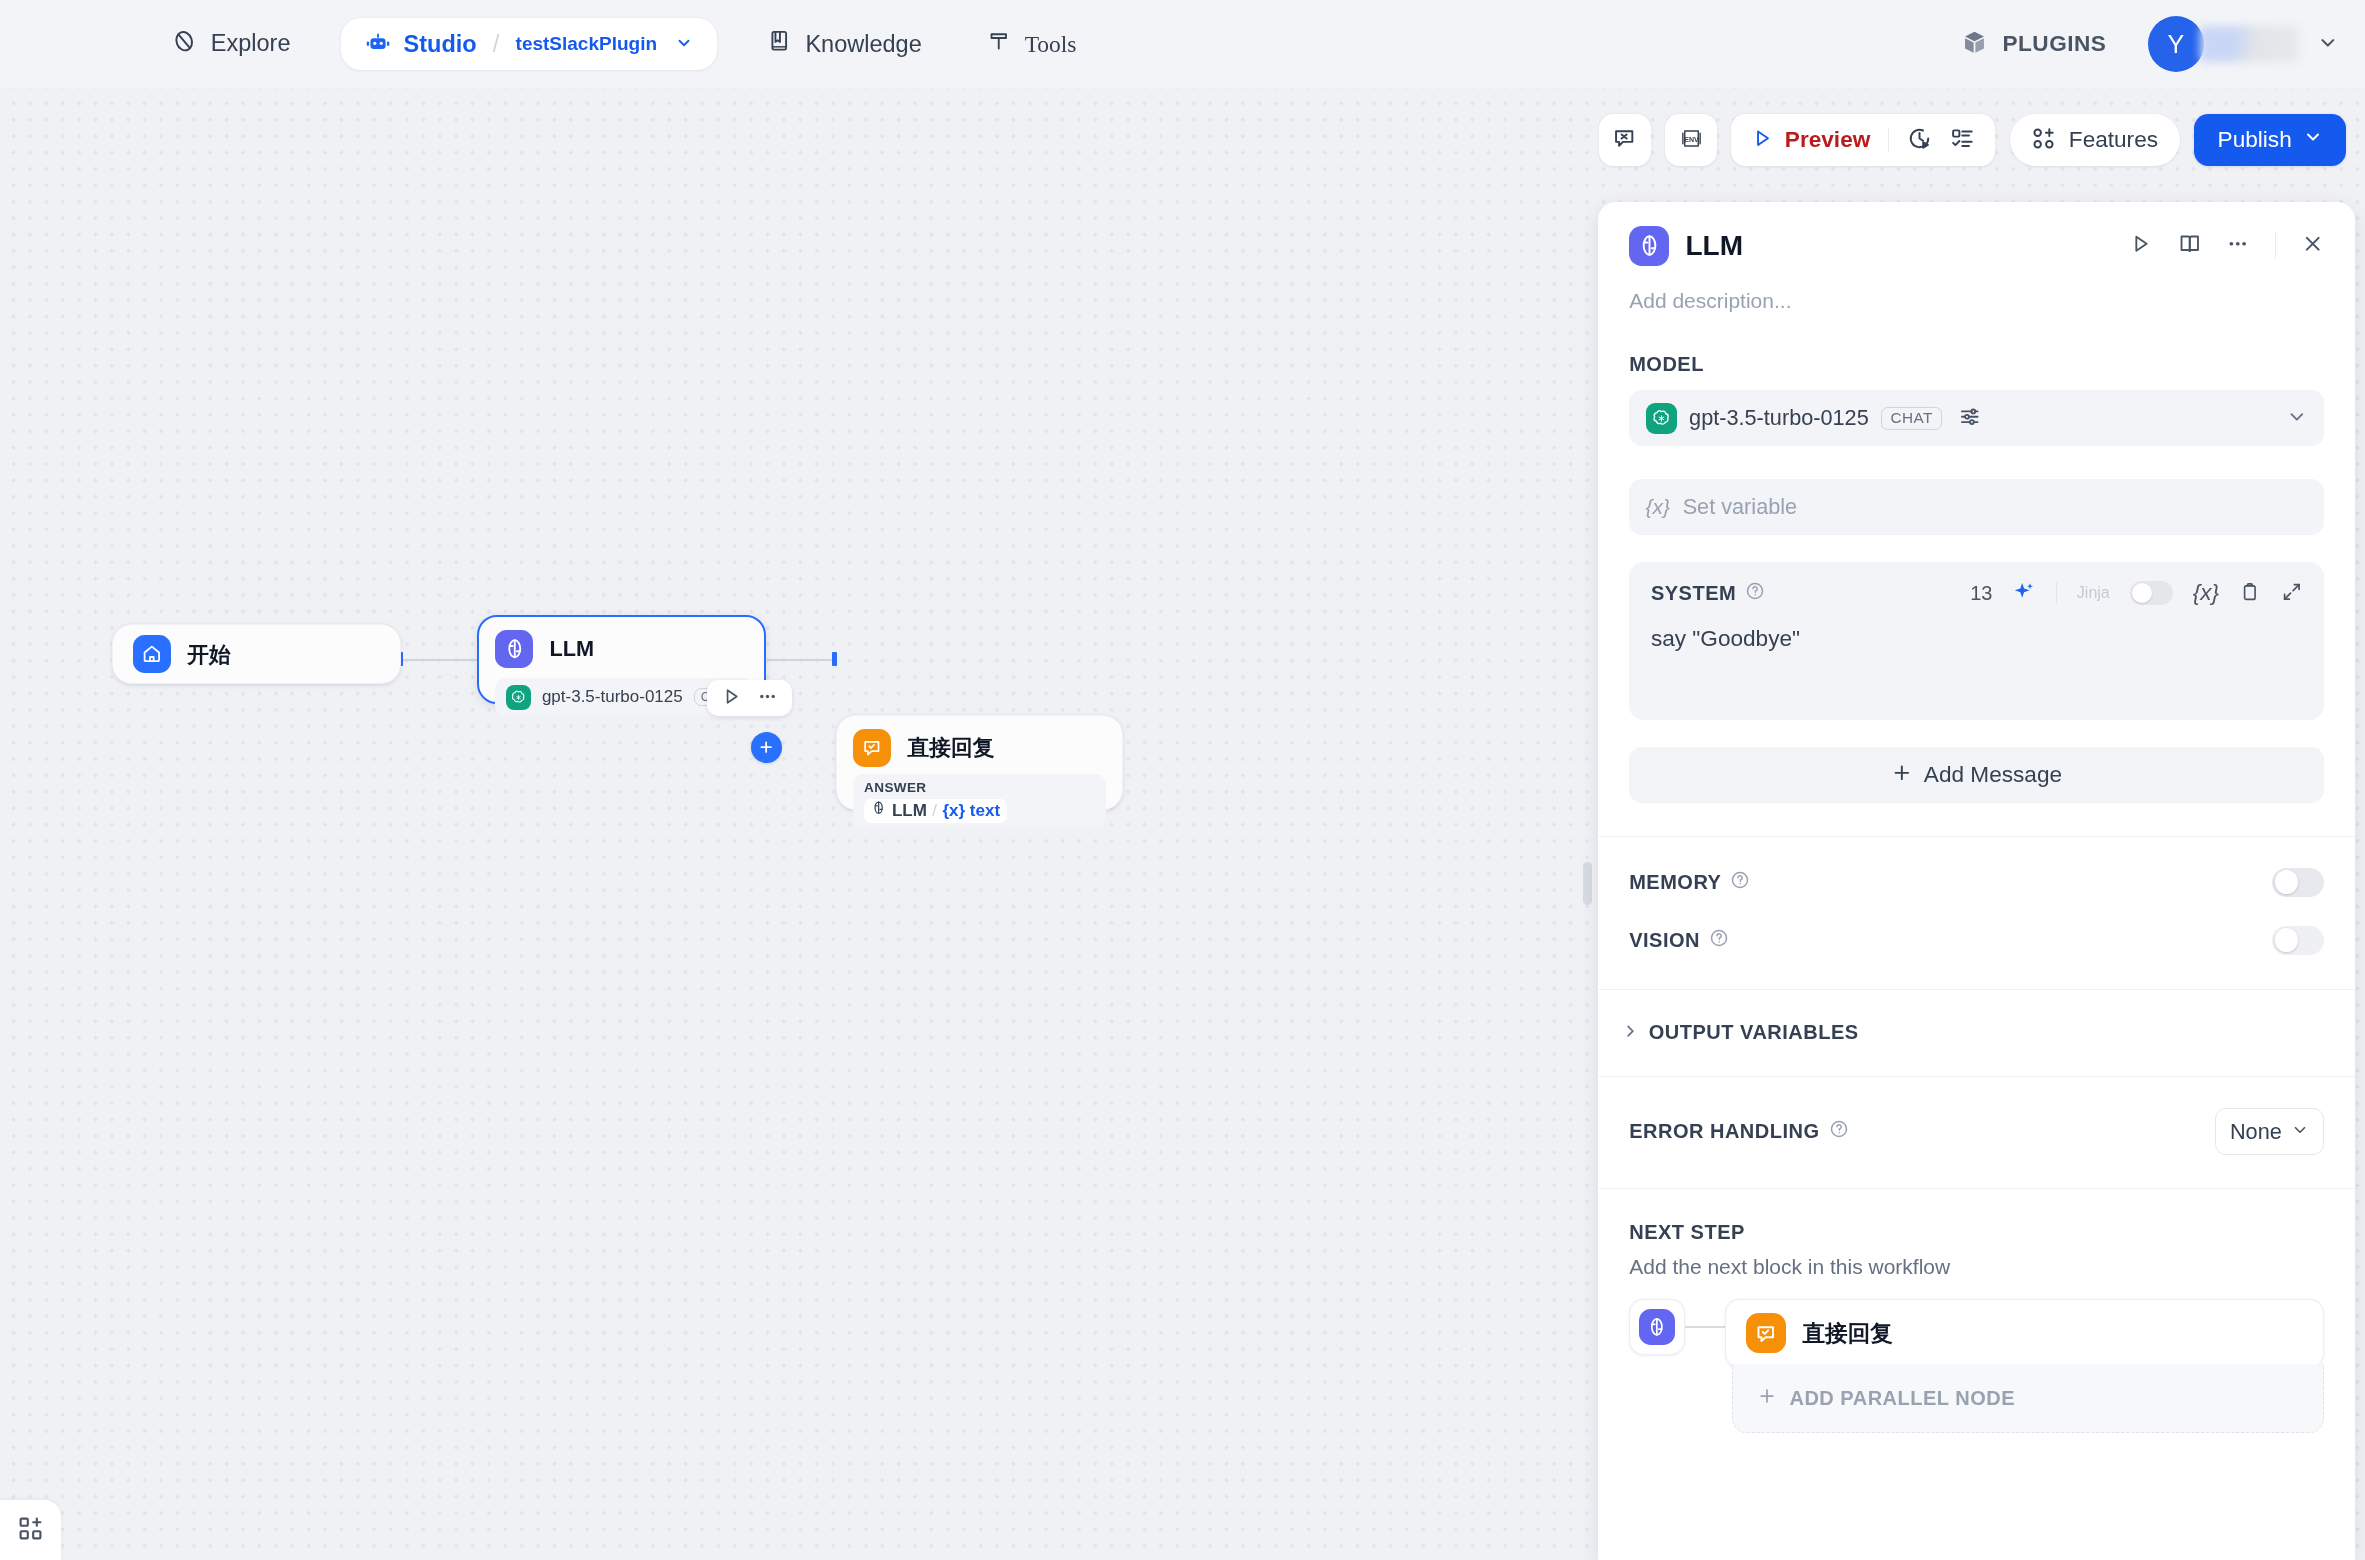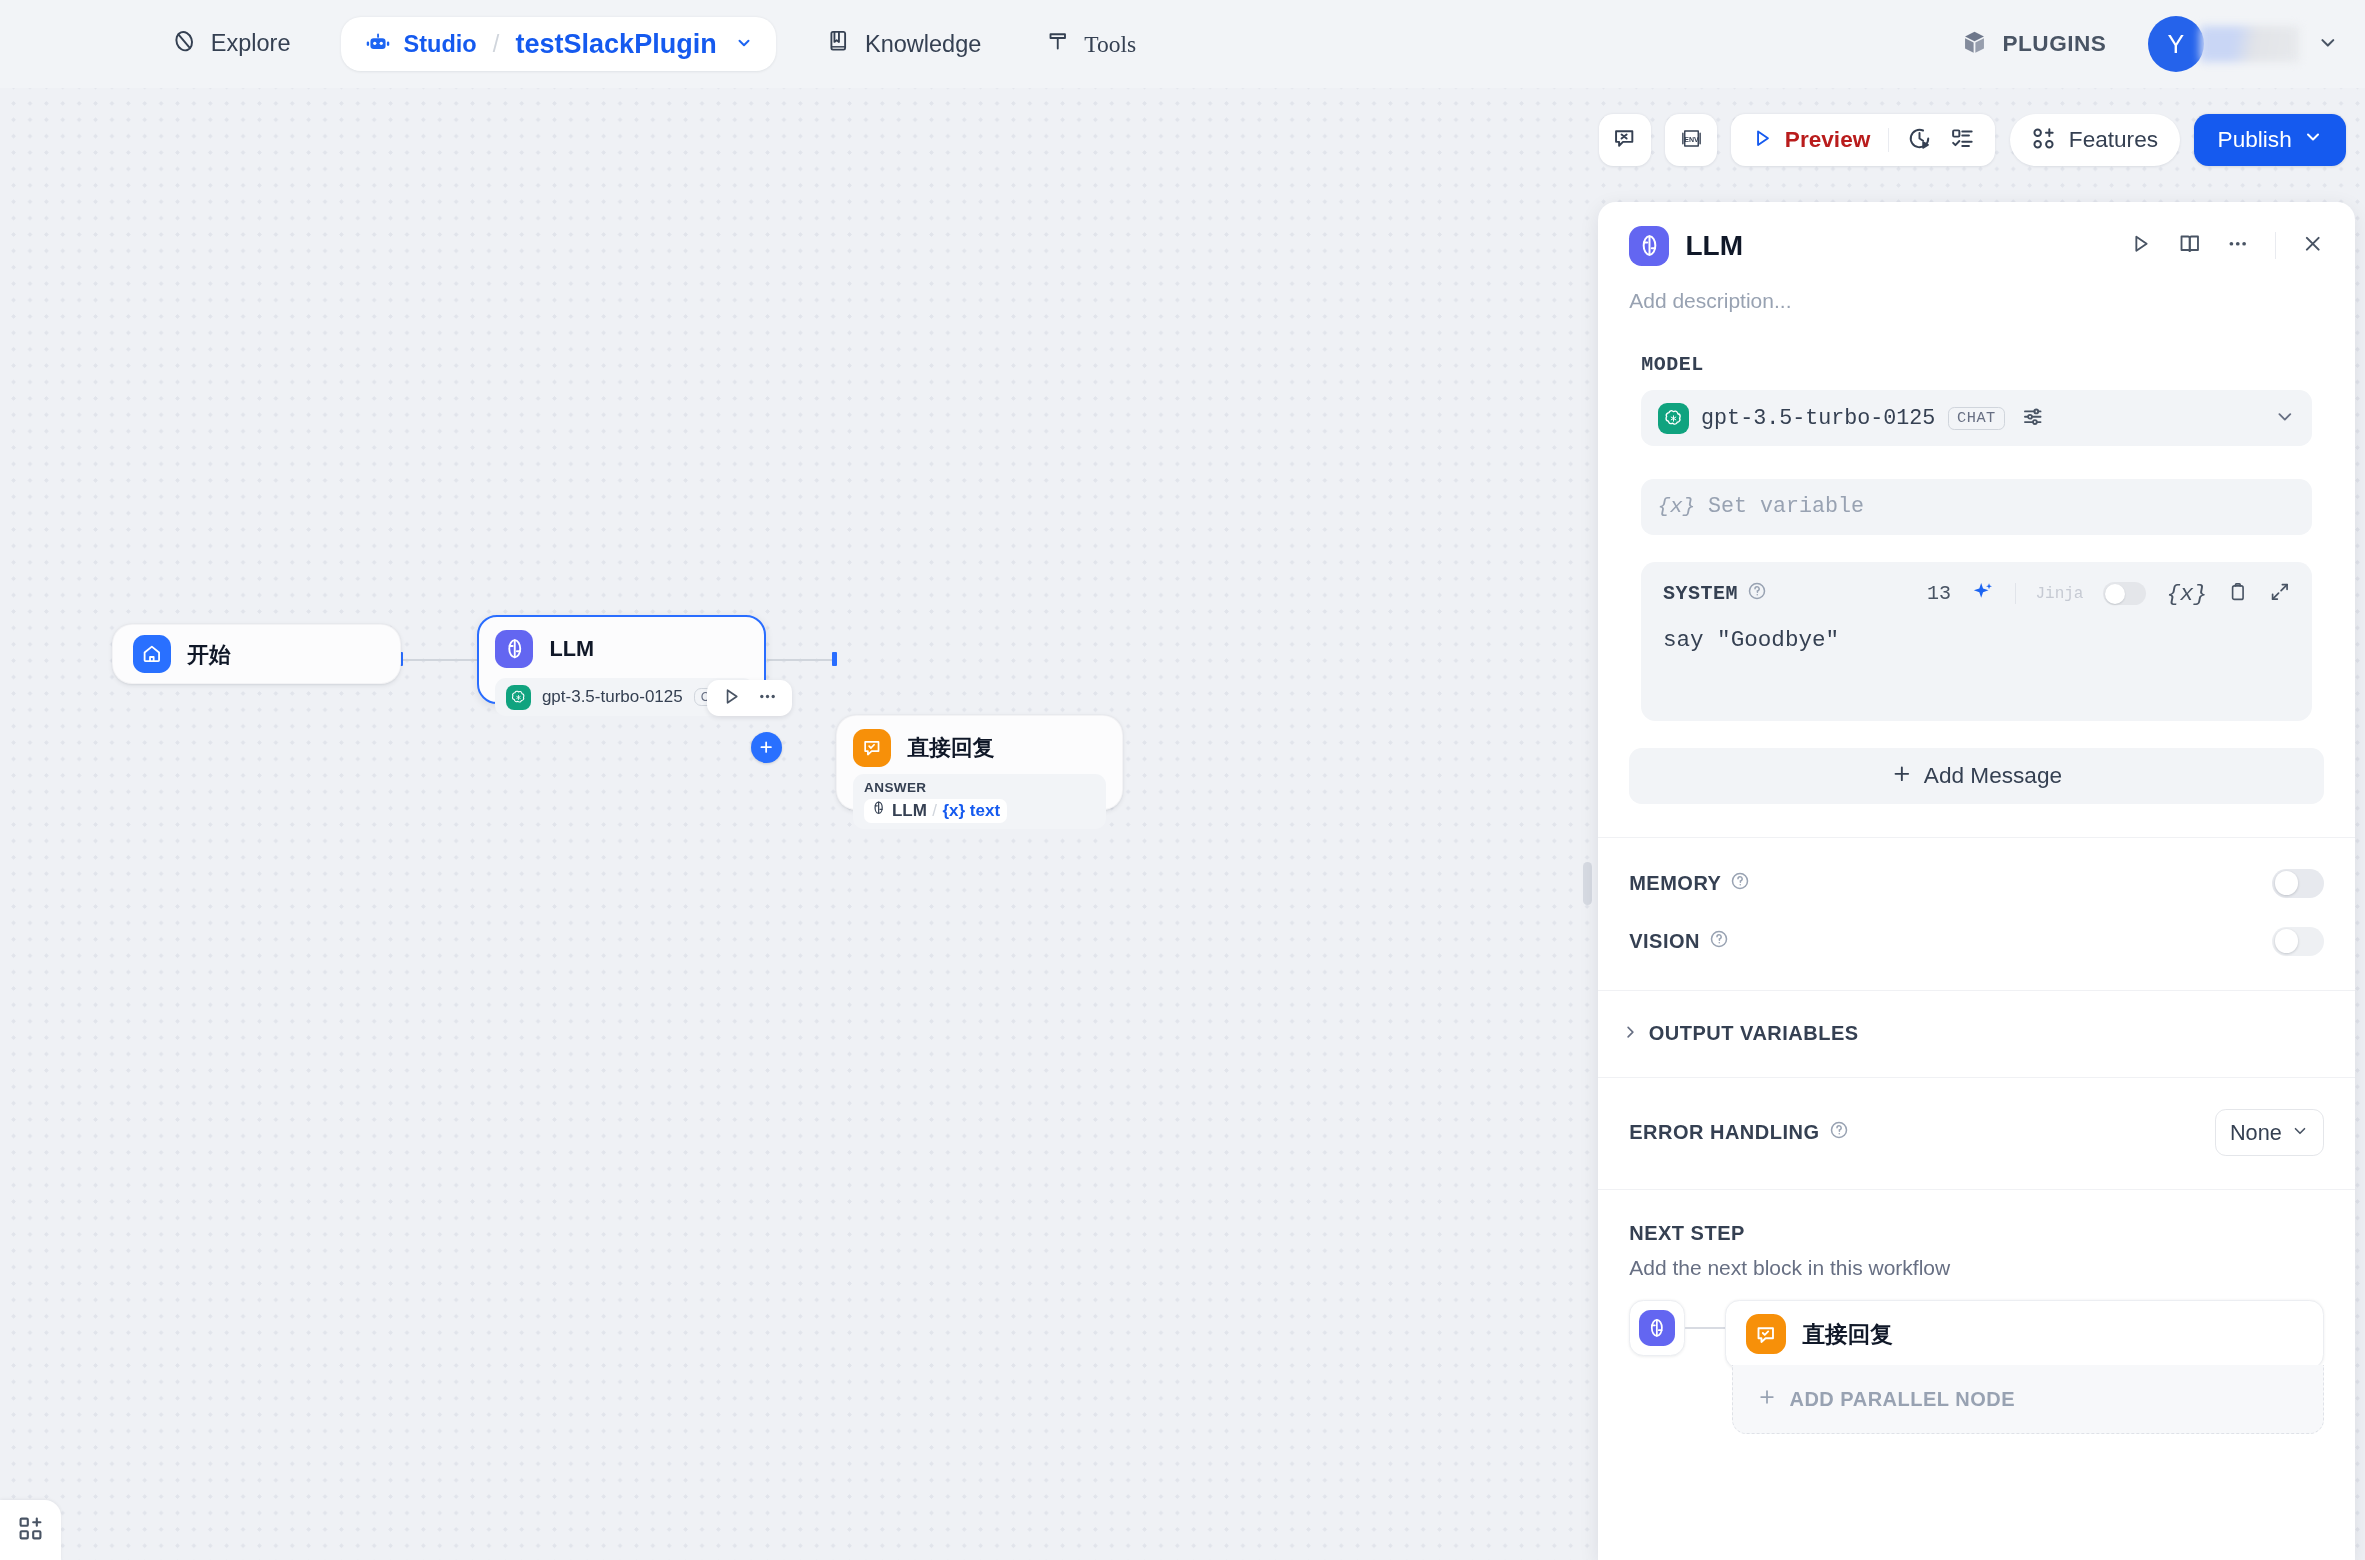--- a/index.html
+++ b/index.html
@@ -28,21 +28,21 @@
   .nav-item .lbl { white-space: nowrap; }
   .studio-pill {
     display: flex; align-items: center; gap: 12.6px;
     background: #ffffff; border-radius: 20px;
     padding: 11.7px 23.5px; margin-left: 31px; margin-right: 31px;
     box-shadow: 0 0.9px 2.7px rgba(16,24,40,0.08);
     cursor: pointer;
   }
   .studio-pill .studio-label { color: #155aef; font-size: 23.5px; font-weight: 700; }
   .studio-pill .sep { color: #d0d5dc; font-size: 23.5px; font-weight: 400; margin: 0 3.6px;}
-  .studio-pill .proj { color: #155aef; font-size: 27px; font-weight: 700; }
+  .studio-pill .proj { color: #155aef; font-size: 19px; font-weight: 700; }
   .hdr-right {
     margin-left: auto; margin-right: 27px;
     display: flex; align-items: center; gap: 0;
   }
   .plugins-btn {
     display: flex; align-items: center; gap: 14.4px;
     padding: 10.8px 18px; border-radius: 12.6px; cursor: pointer;
   }
   .plugins-btn .lbl {
     color: #495464; font-size: 22.6px; font-weight: 600; letter-spacing: 0.5px;
@@ -199,21 +199,21 @@
   .panel-head-row { display: flex; align-items: center; }
   .panel-icon {
     width: 40px; height: 40px; border-radius: 12.6px; background: #6366f1;
     display: flex; align-items: center; justify-content: center; flex: none;
   }
   .panel-title { margin-left: 16.3px; font-size: 28px; font-weight: 700; color: #101828; }
   .panel-actions { margin-left: auto; display: flex; align-items: center; gap: 25px; }
   .panel-div-v { width: 0.9px; height: 27px; background: #e9ebf0; }
   .panel-desc { margin-top: 23.5px; font-size: 21px; color: #98a2b2; }
 
-  .section { padding: 0 43px; font-family: Liberation Mono, monospace; }
+  .section { padding: 0 31px; }
   .sec-label {
     font-size: 20px; font-weight: 700; color: #354052;
     letter-spacing: 0.5px; display: flex; align-items: center; gap: 9px;
   }
   .field-box {
     background: #f2f4f7; border-radius: 12.6px; height: 56px;
     display: flex; align-items: center; padding: 0 16.3px; gap: 12.6px;
     margin-top: 14.4px; cursor: pointer;
   }
   .field-box .mname { font-size: 21.7px; color: #354052; }

